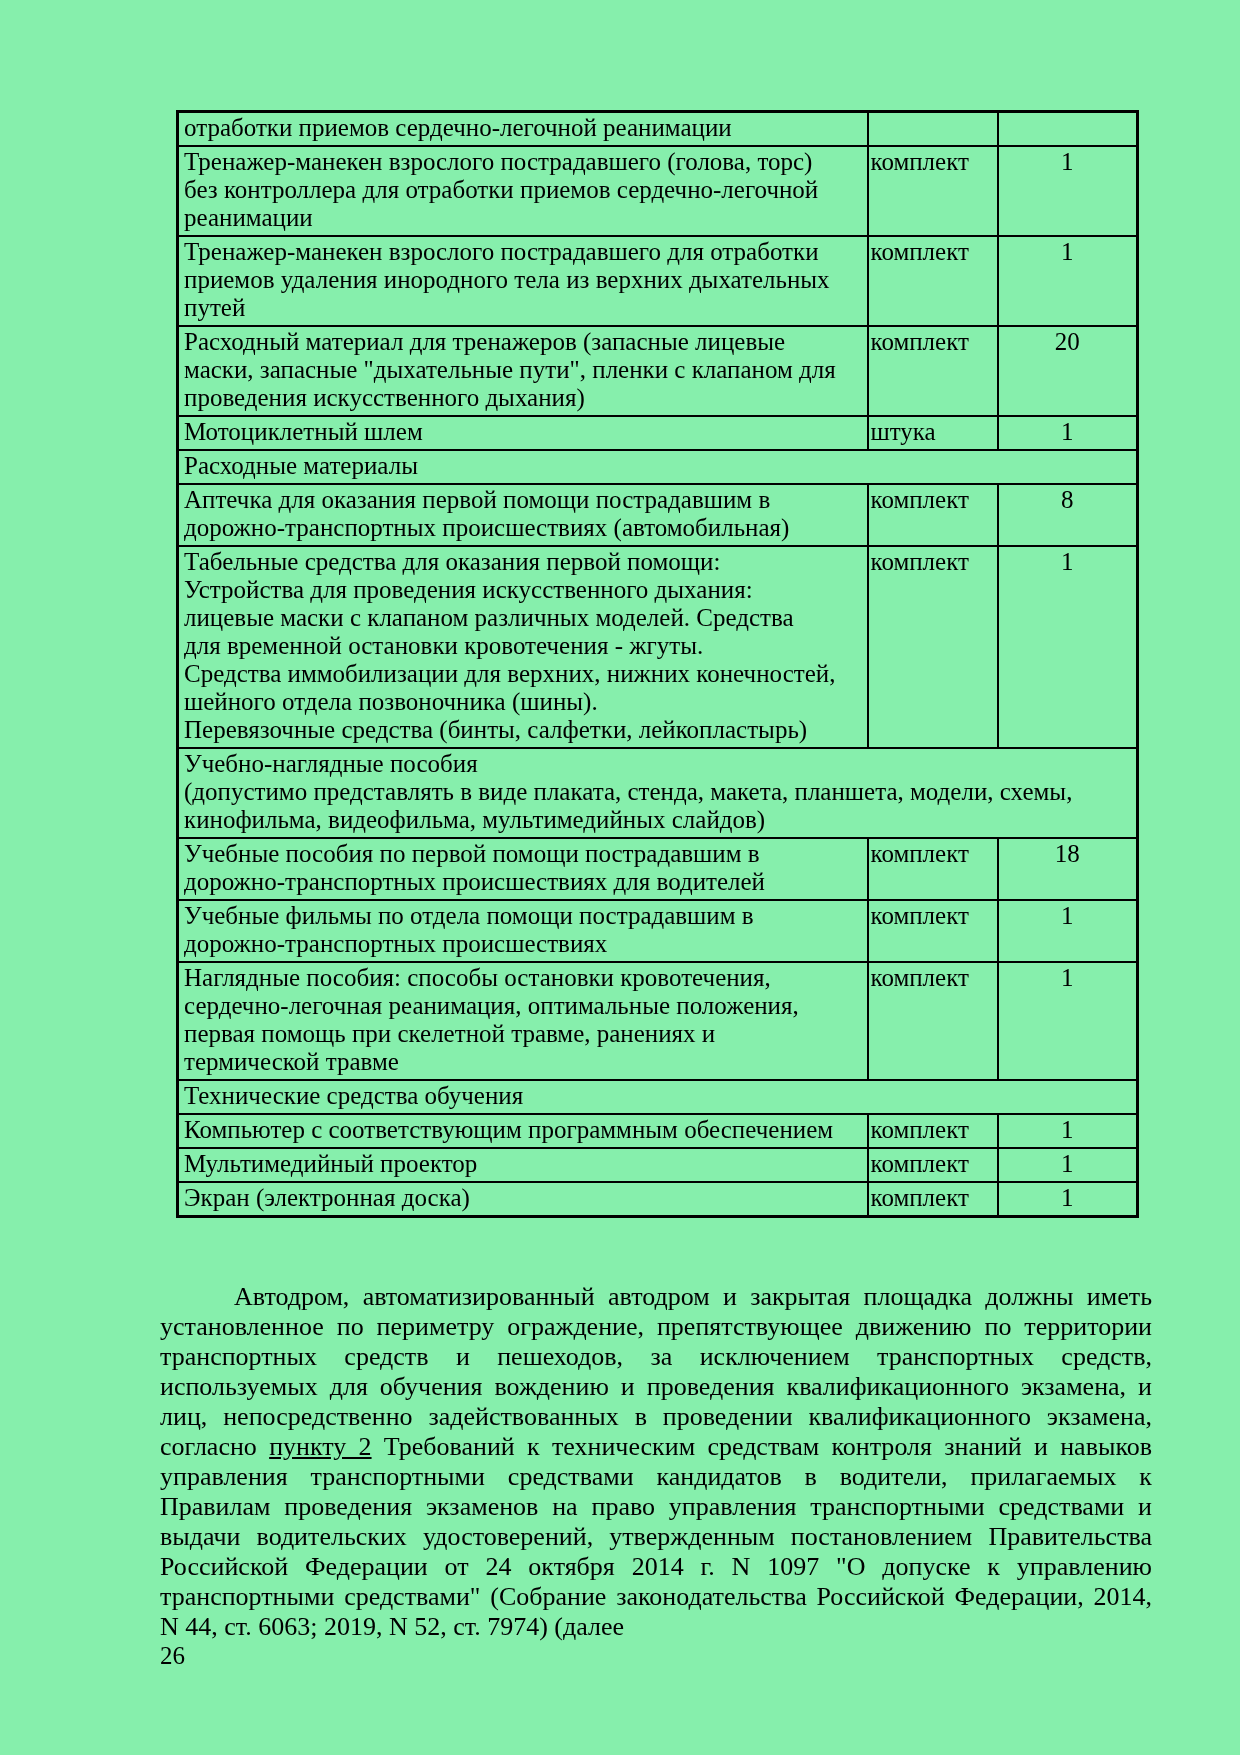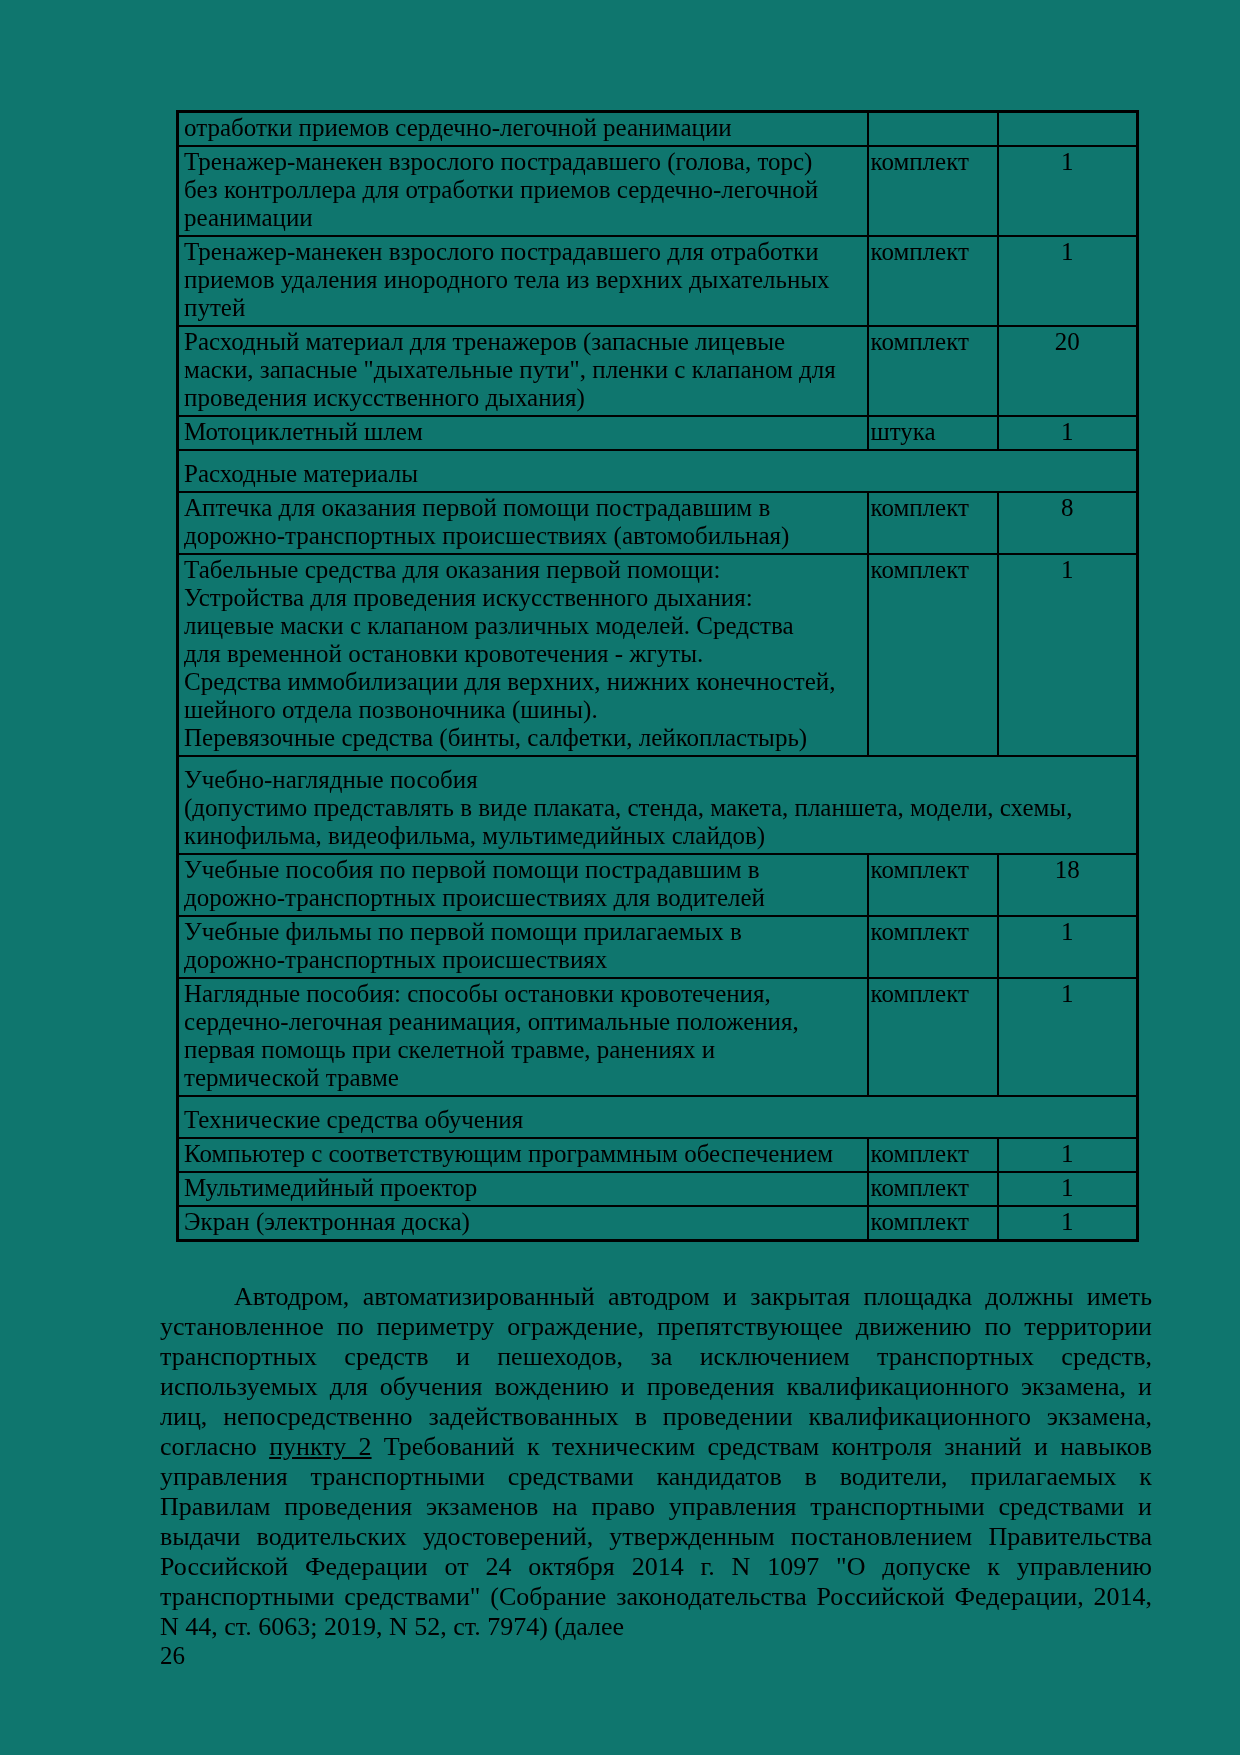--- a/index.html
+++ b/index.html
@@ -2,21 +2,21 @@
 <html lang="ru"><head>
 <meta charset="utf-8">
 <style>
   html, body { margin: 0; padding: 0; }
   body { background: #e8e8e8; }
   .page {
     position: relative;
     width: 1240px;
     height: 1755px;
     margin: 0 auto;
-    background: #0f766e;
+    background: #86efac;
     color: #000000;
     font-family: "Liberation Serif", "DejaVu Serif", serif;
     overflow: hidden;
   }
   table.equipment {
     position: absolute;
     left: 176px;
     top: 110px;
     width: 960px;
     border-collapse: collapse;
@@ -30,21 +30,21 @@
     vertical-align: top;
     overflow: hidden;
   }
   td.desc {
     text-align: left;
     padding: 1px 4px 3px 5px;
     white-space: pre-line;
   }
   td.section-cell {
     text-align: left;
-    padding: 9px 4px 3px 5px;
+    padding: 1px 4px 3px 5px;
     white-space: pre-line;
   }
   td.unit {
     text-align: left;
     padding: 1px 2px 3px 2px;
     margin-top: 8px;
   }
   td.qty {
     text-align: center;
     padding: 1px 2px 3px 2px;
@@ -143,21 +143,21 @@
 (допустимо представлять в виде плаката, стенда, макета, планшета, модели, схемы,
 кинофильма, видеофильма, мультимедийных слайдов)</td>
         </tr>
         <tr>
           <td class="desc">Учебные пособия по первой помощи пострадавшим в
 дорожно-транспортных происшествиях для водителей</td>
           <td class="unit">комплект</td>
           <td class="qty">18</td>
         </tr>
         <tr>
-          <td class="desc">Учебные фильмы по первой помощи прилагаемых в
+          <td class="desc">Учебные фильмы по отдела помощи пострадавшим в
 дорожно-транспортных происшествиях</td>
           <td class="unit">комплект</td>
           <td class="qty">1</td>
         </tr>
         <tr>
           <td class="desc">Наглядные пособия: способы остановки кровотечения,
 сердечно-легочная реанимация, оптимальные положения,
 первая помощь при скелетной травме, ранениях и
 термической травме</td>
           <td class="unit">комплект</td>

